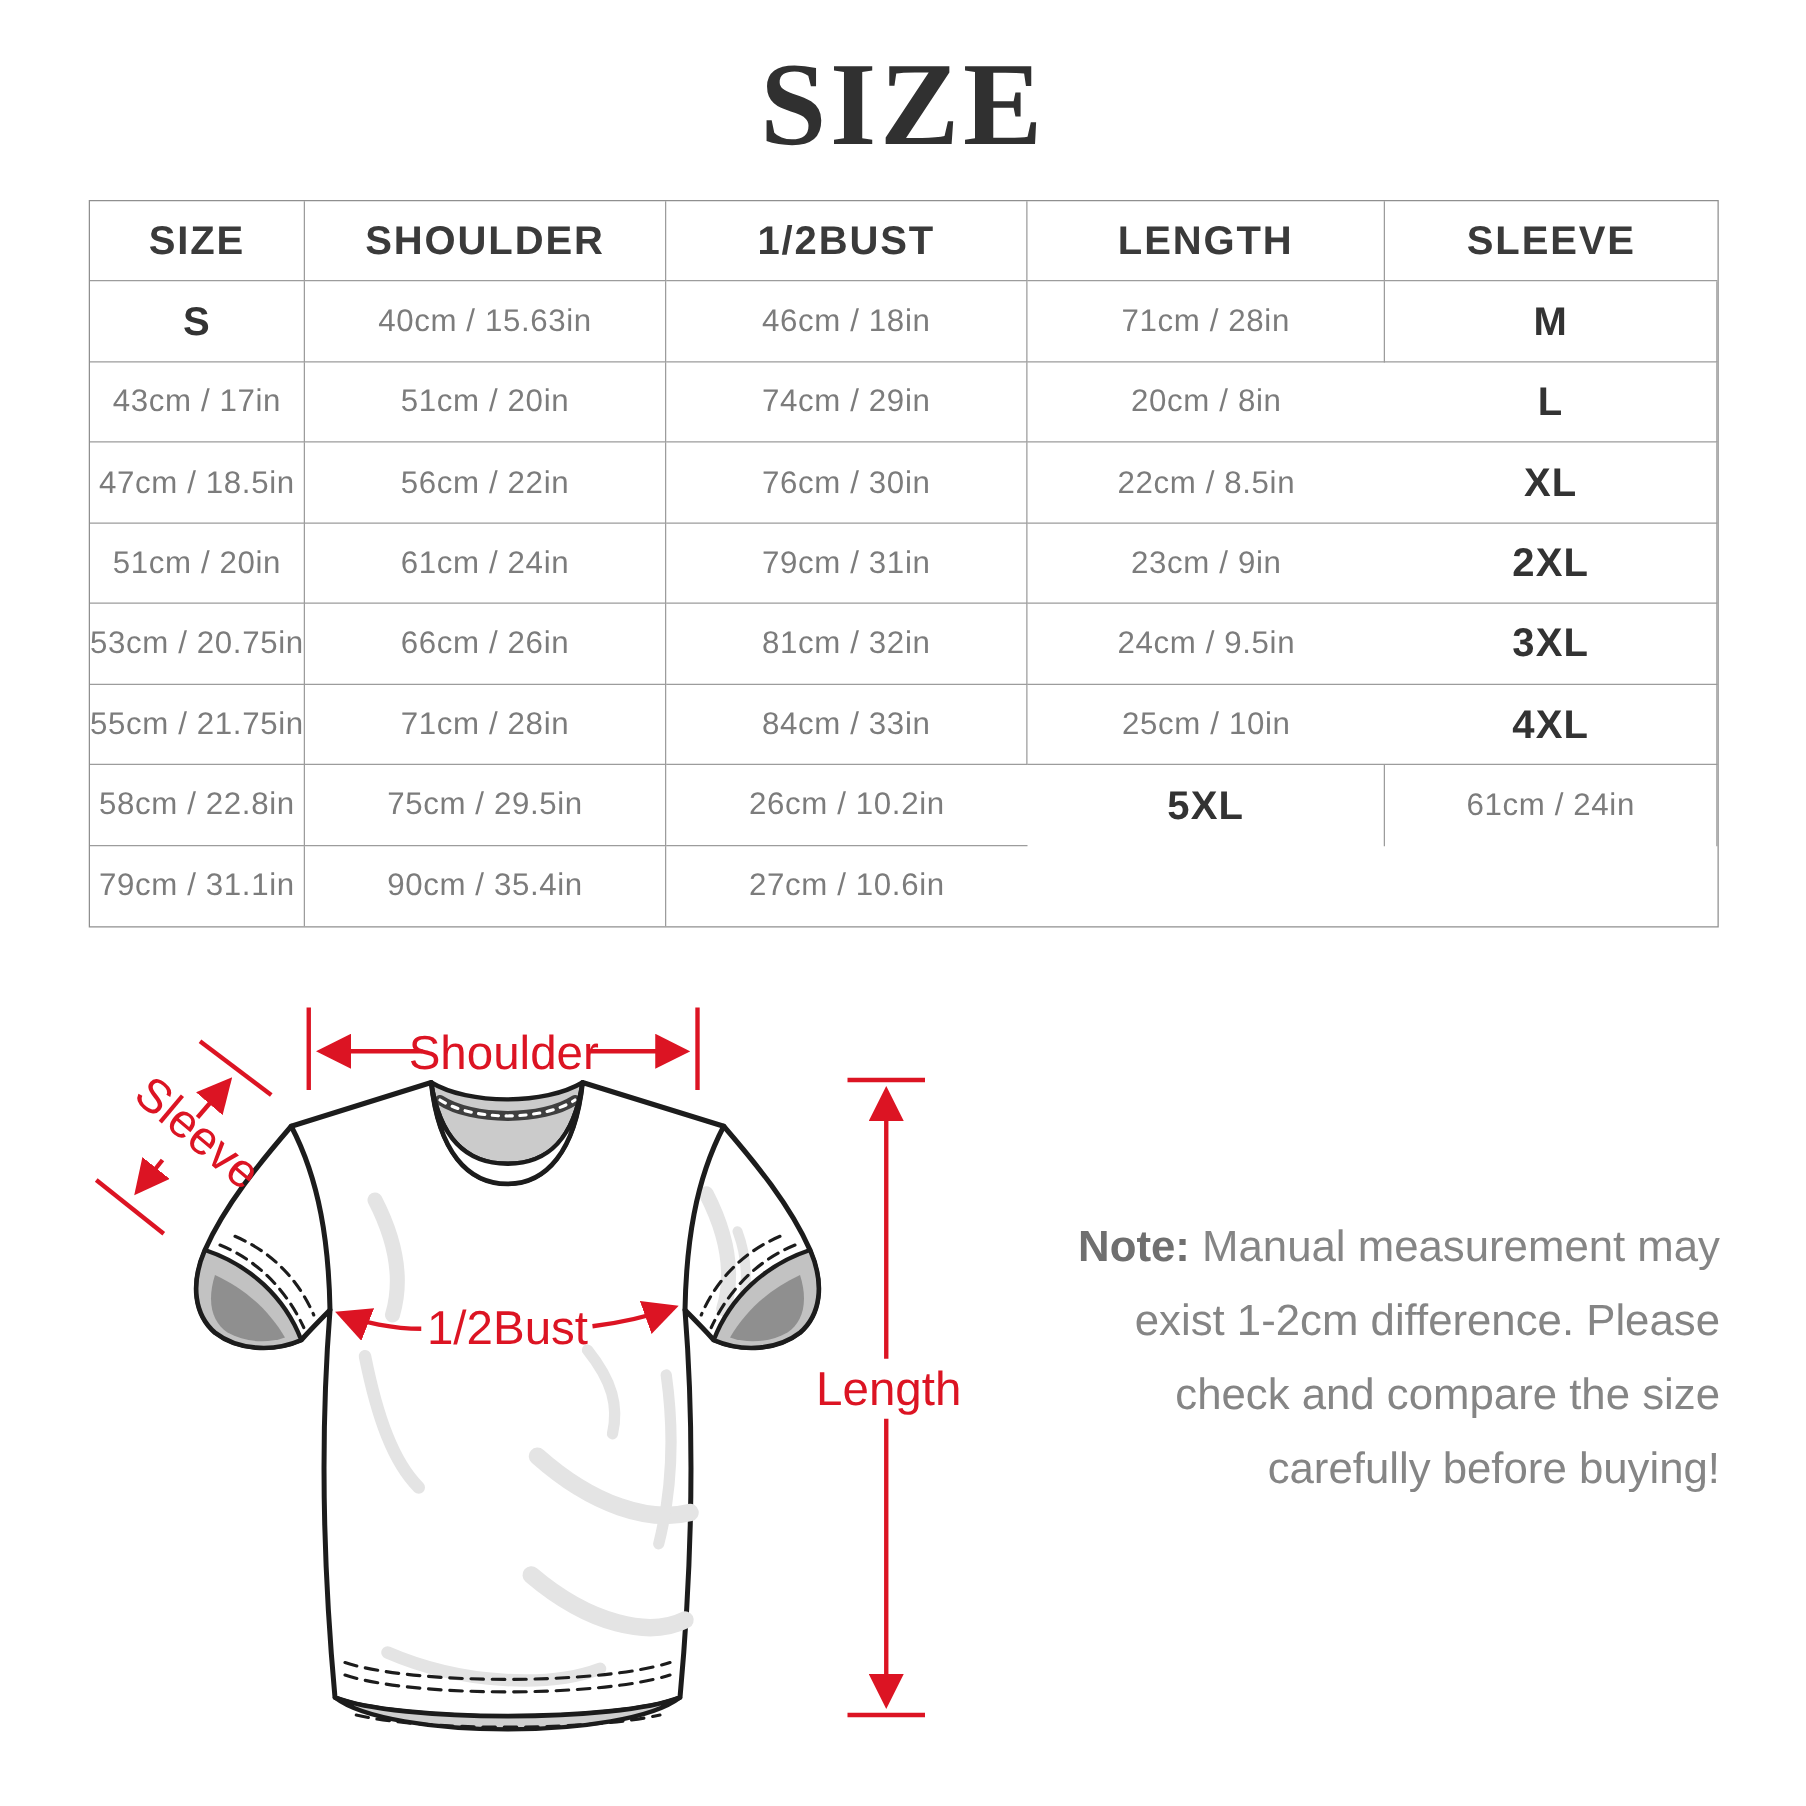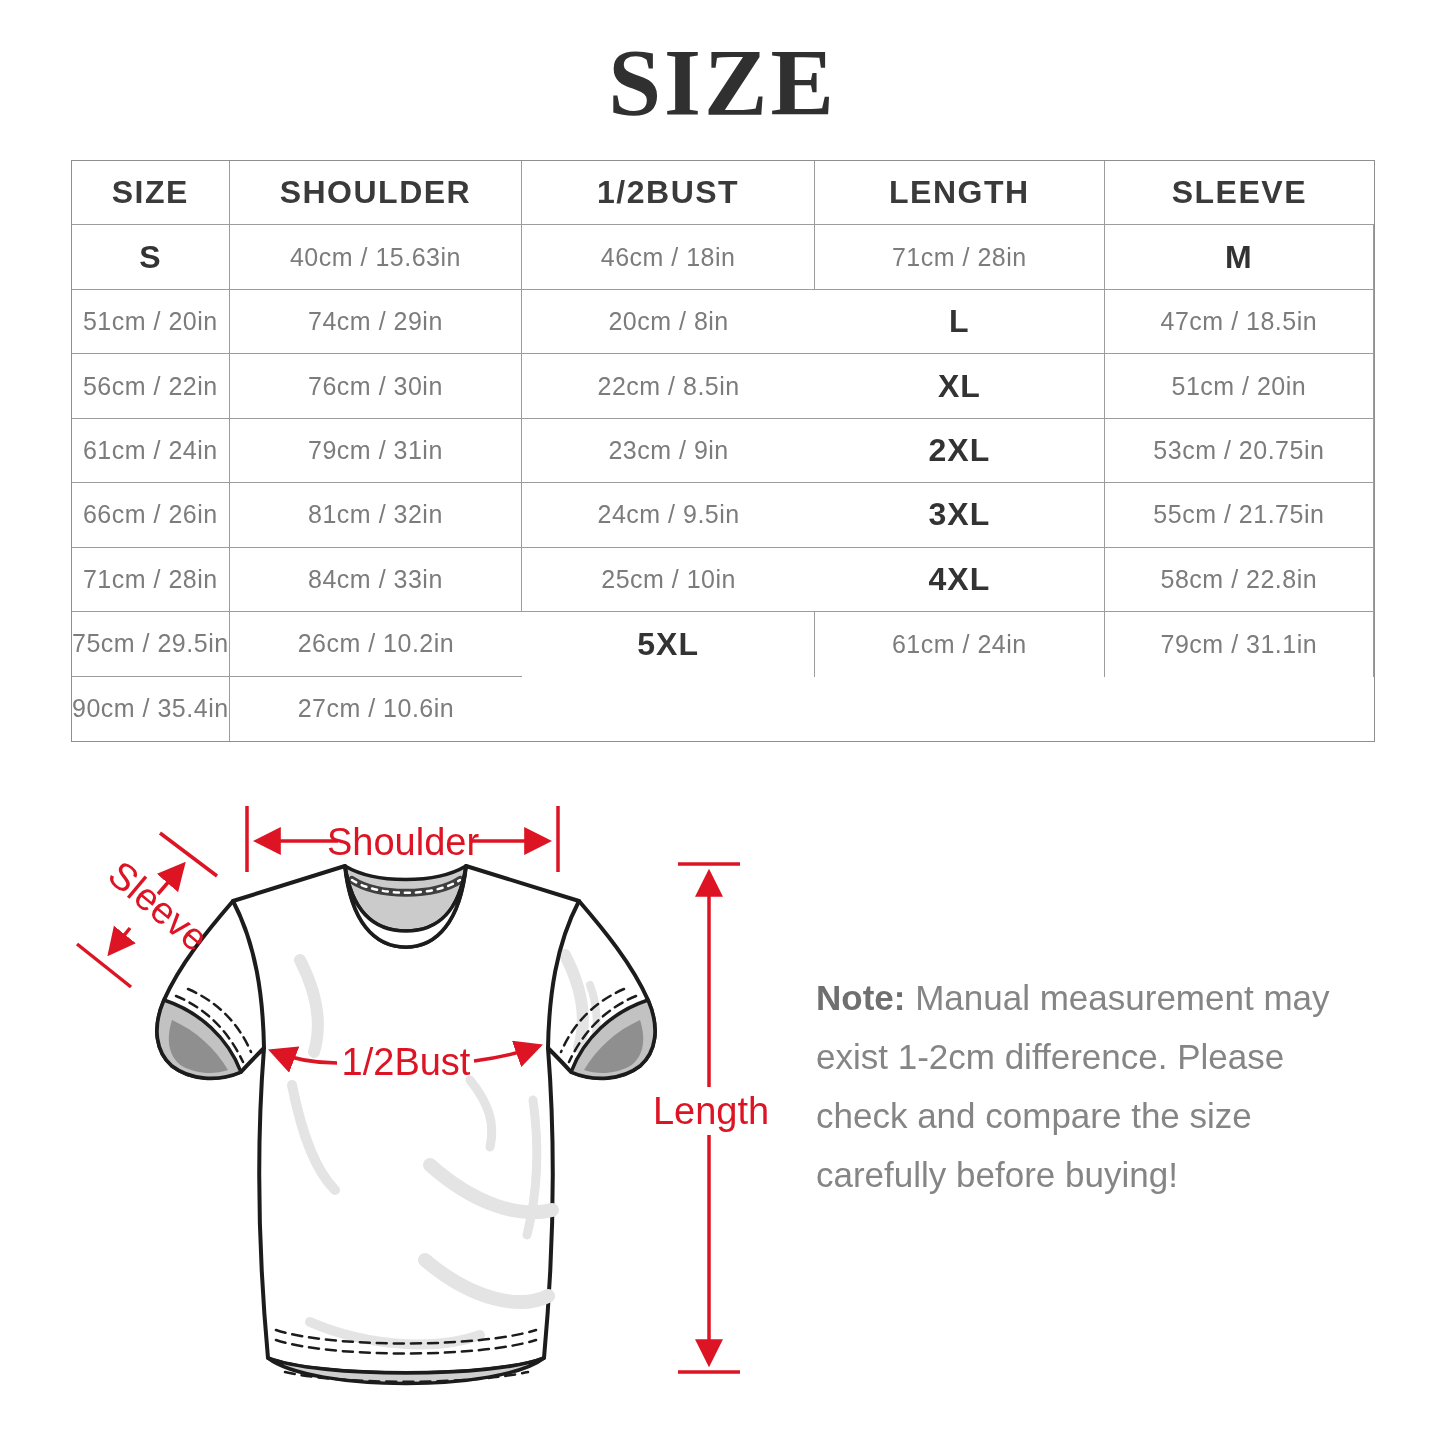--- a/index.html
+++ b/index.html
@@ -18,21 +18,21 @@
         box-sizing:border-box;white-space:nowrap;}
   .cell.last-col{border-right:none;}
   .cell.last-row{border-bottom:none;}
   .cell.head{font-weight:bold;font-size:32px;color:#3a3a3a;letter-spacing:1.5px;}
   .cell.sizecol{font-weight:bold;font-size:32px;color:#333333;letter-spacing:1px;}
   .cell.val{font-size:25px;color:#7c7c7c;letter-spacing:0.5px;}
   
   .diagram{position:absolute;left:0;top:780px;}
   
   .note{position:absolute;left:816px;top:968px;width:560px;
-        font-size:35px;line-height:59px;color:#858585;}
+        font-size:35px;line-height:59px;color:#858585;text-align:right;}
   .note b{font-weight:bold;color:#6f6f6f;}
 </style>
 </head>
 <body>
 
 <div class="page">
 
   <div class="title">SIZE</div>
 
   <div class="size-table">
@@ -42,20 +42,21 @@
     <div class="cell head">1/2BUST</div>
     <div class="cell head">LENGTH</div>
     <div class="cell head last-col">SLEEVE</div>
 
     <div class="cell sizecol">S</div>
     <div class="cell val">40cm / 15.63in</div>
     <div class="cell val">46cm / 18in</div>
     <div class="cell val">71cm / 28in</div>
 
     <div class="cell sizecol">M</div>
+    <div class="cell val">43cm / 17in</div>
     <div class="cell val">51cm / 20in</div>
     <div class="cell val">74cm / 29in</div>
     <div class="cell val last-col">20cm / 8in</div>
 
     <div class="cell sizecol">L</div>
     <div class="cell val">47cm / 18.5in</div>
     <div class="cell val">56cm / 22in</div>
     <div class="cell val">76cm / 30in</div>
     <div class="cell val last-col">22cm / 8.5in</div>
 

